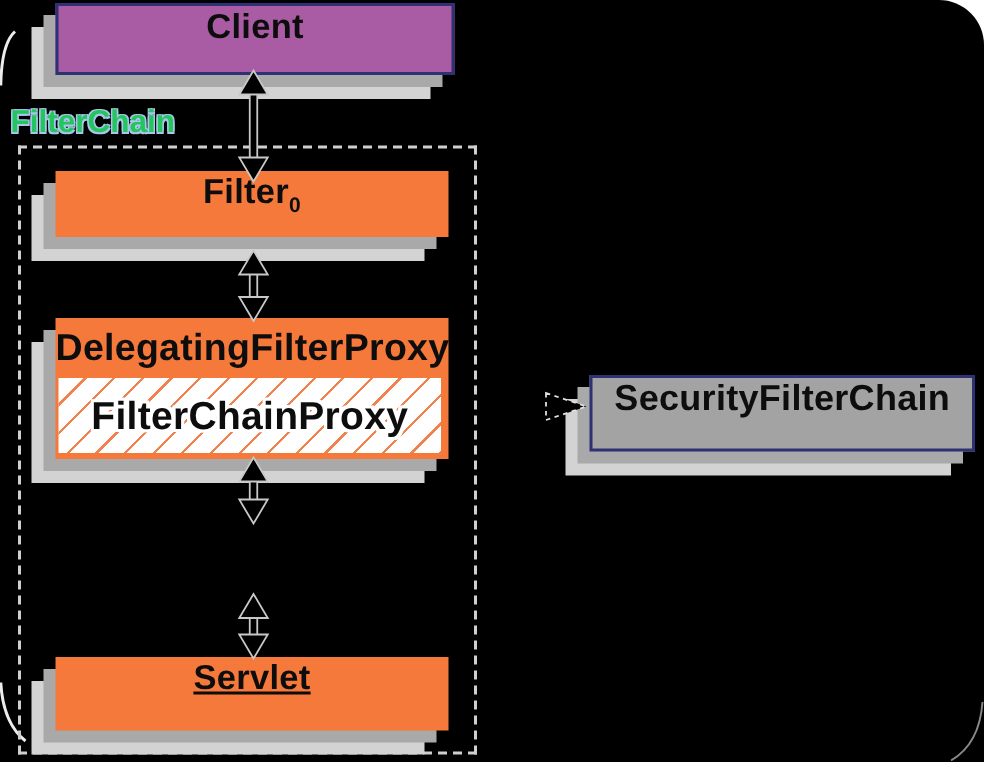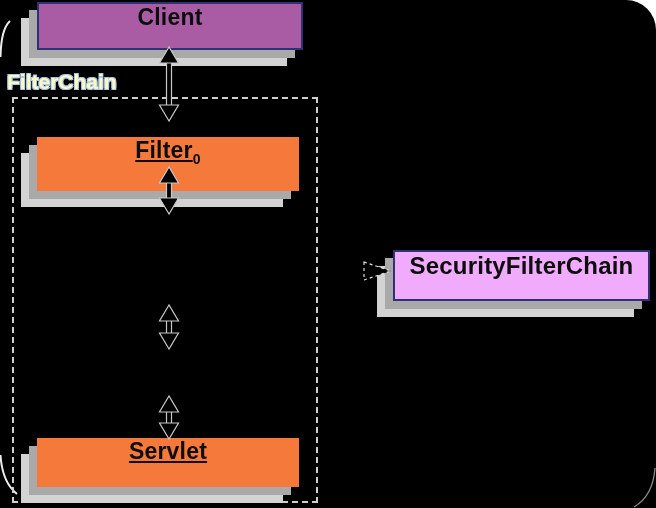--- a/index.html
+++ b/index.html
@@ -17,47 +17,47 @@
   .corner-tr { position:absolute; right:0; top:0; width:34px; height:34px; background:#ffffff; z-index:0; }
   .corner-tr::after { content:""; position:absolute; inset:0; background:#000; border-top-right-radius:30px; }
 
   .box {
     position:absolute; z-index:3;
     display:flex; align-items:flex-start; justify-content:center;
     box-shadow:-8px 8px 0 #a9a9a9, -16px 16px 0 #d3d3d3;
     font-size:23px; letter-spacing:.2px;
   }
   .box.client  { left:37px; top:2px;   width:262px; height:44px; background:#A95CA3; border:2px solid #2E3174; }
-  .box.filter0 { left:37px; top:137px; width:262px; height:54px; background:#F5793B;text-decoration:underline; }
+  .box.filter0 { left:37px; top:114px; width:262px; height:44px; background:#F5793B; }
   .box.dfp     { left:37px; top:212px; width:262px; height:94px; background:#F5793B;
                  flex-direction:column; justify-content:flex-start; }
   .box.filter2 { left:37px; top:348px; width:262px; height:49px; background:#F5793B; }
   .box.servlet { left:37px; top:438px; width:262px; height:49px; background:#F5793B;text-decoration:underline; }
-  .box.sfc     { left:393px; top:250px; width:253px; height:47px; background:#f0abfc;
+  .box.sfc     { left:393px; top:250px; width:253px; height:47px; background:#a3a3a3;
                  border:2px solid #2E3174; font-size:24px; }
 
   .dfp-title { height:40px; line-height:40px; font-size:25px; }
   .hatch-box {
     position:absolute; left:2px; top:40px; width:255px; height:50px;
     background:
       repeating-linear-gradient(135deg, rgba(0,0,0,0) 0 12px, #F1824D 12px 13.5px),
       #ffffff;
     display:flex; align-items:center; justify-content:center;
   }
   .hatch-label {
     font-size:26px;
     text-shadow:-2px -2px 0 #fff, 2px -2px 0 #fff, -2px 2px 0 #fff, 2px 2px 0 #fff,
                 0 2px 0 #fff, 0 -2px 0 #fff, 2px 0 0 #fff, -2px 0 0 #fff;
   }
 
   sub { font-size:14px; line-height:0; vertical-align:-6px; }
 
   .group-label {
     position:absolute; left:7px; top:70px; z-index:2;
-    font-size:21px; color:#fef9c3;
+    font-size:21px; color:#22c55e;
     text-shadow:-1px -1px 0 #A9C6E8, 1px -1px 0 #A9C6E8, -1px 1px 0 #A9C6E8, 1px 1px 0 #A9C6E8;
   }
 
   .dashed-rect {
     position:absolute; left:12px; top:97px; width:302px; height:402px;
     border:2px dashed #CFCFCF; z-index:1;
   }
 </style>
 </head>
 <body>
@@ -76,20 +76,26 @@
   <div class="group-label">FilterChain</div>
 
   <div class="box client">
     <span>Client</span>
   </div>
 
   <div class="box filter0">
     <span><span>Filter</span><sub>0</sub></span>
   </div>
 
+  <div class="box dfp">
+    <div class="dfp-title">DelegatingFilterProxy</div>
+    <div class="hatch-box">
+      <span class="hatch-label">FilterChainProxy</span>
+    </div>
+  </div>
 
 
   <div class="box servlet">
     <span>Servlet</span>
   </div>
 
   <div class="box sfc">
     <span>SecurityFilterChain</span>
   </div>
 

